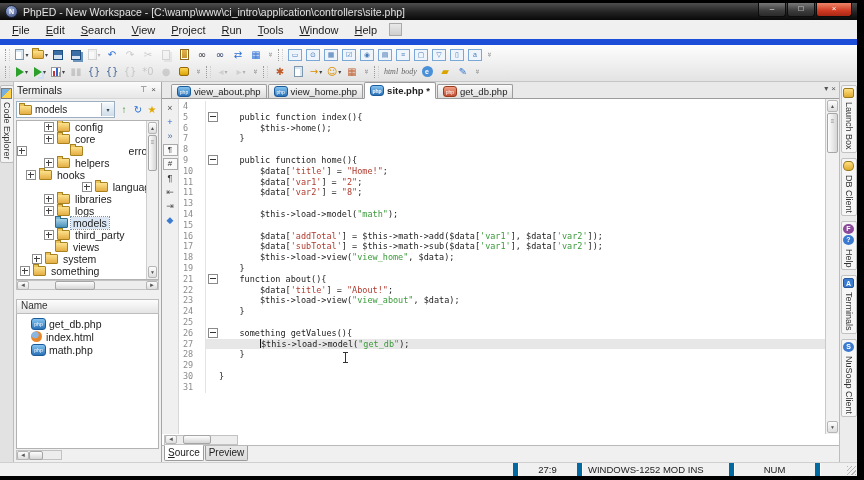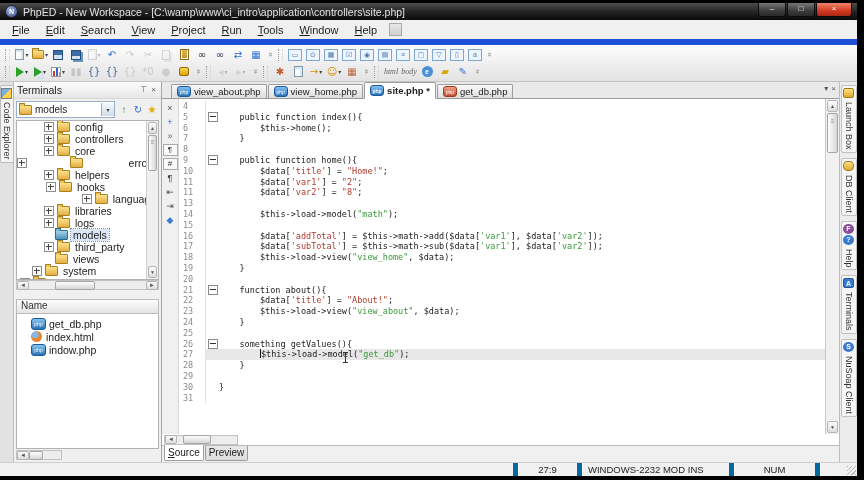--- a/index.html
+++ b/index.html
@@ -417,38 +417,33 @@
       <div id="tree">
         <div id="tree-rows">
             <div class="trow" style="padding-left: 27px;">
               <span class="ebox"></span>
               <span class="fold-ic"></span>
               <span class="tlbl">config</span>
             </div>
             <div class="trow" style="padding-left: 27px;">
               <span class="ebox"></span>
               <span class="fold-ic"></span>
-              <span class="tlbl">controllers</span>
+              <span class="tlbl">core</span>
+            </div>
+            <div class="trow" style=" justify-content: space-between;">
+              <span class="ebox"></span>
+              <span class="fold-ic"></span>
+              <span class="tlbl">errors</span>
             </div>
             <div class="trow" style="padding-left: 27px;">
               <span class="ebox"></span>
               <span class="fold-ic"></span>
-              <span class="tlbl">core</span>
-            </div>
-            <div class="trow" style=" justify-content: space-between;">
-              <span class="ebox"></span>
-              <span class="fold-ic"></span>
-              <span class="tlbl">errors</span>
-            </div>
-            <div class="trow" style="padding-left: 27px;">
-              <span class="ebox"></span>
-              <span class="fold-ic"></span>
               <span class="tlbl">helpers</span>
             </div>
-            <div class="trow" style="padding-left: 29px;">
+            <div class="trow" style="padding-left: 9px;">
               <span class="ebox"></span>
               <span class="fold-ic"></span>
               <span class="tlbl">hooks</span>
             </div>
             <div class="trow" style="padding-left: 30px; justify-content: flex-end;">
               <span class="ebox"></span>
               <span class="fold-ic"></span>
               <span class="tlbl">language</span>
             </div>
             <div class="trow" style="padding-left: 27px;">
@@ -506,21 +501,21 @@
           <div class="frow">
             <span class="php-ic">php</span>
             <span class="flbl">get_db.php</span>
           </div>
           <div class="frow">
             <span class="html-ic"></span>
             <span class="flbl">index.html</span>
           </div>
           <div class="frow">
             <span class="php-ic">php</span>
-            <span class="flbl">indow.php</span>
+            <span class="flbl">math.php</span>
           </div>
         </div>
       <div class="mini-hscroll" id="files-hs">
         <span class="harr">◄</span>
         <span class="hthumb"></span>
       </div>
     </div>
 
     <div id="editor-col">
       <div id="tabbar">
@@ -639,25 +634,20 @@
                 <span class="ln">18</span>
                 <span class="foldc"></span>
                 <pre class="ct"><span>        $this-&gt;load-&gt;view(</span><span class="sg">"view_home"</span><span>, $data);</span></pre>
               </div>
               <div class="cl">
                 <span class="ln">19</span>
                 <span class="foldc"></span>
                 <pre class="ct"><span>    }</span></pre>
               </div>
               <div class="cl">
-                <span class="ln">20</span>
-                <span class="foldc"></span>
-                <pre class="ct"></pre>
-              </div>
-              <div class="cl">
                 <span class="ln">21</span>
                 <span class="foldc">
                   <span class="fbox"></span>
                 </span>
                 <pre class="ct"><span>    function about(){</span></pre>
               </div>
               <div class="cl">
                 <span class="ln">22</span>
                 <span class="foldc"></span>
                 <pre class="ct"><span>        $data[</span><span class="sr">'title'</span><span>] = </span><span class="sr">"About!"</span><span>;</span></pre>
@@ -750,19 +740,19 @@
         <div class="rtab">
           <span class="dic circ" style="background: rgb(58, 122, 208);">S</span>
           <span class="vlbl">NuSoap Client</span>
         </div>
       </div>
   </div>
 
   <div id="statusbar">
       <div class="scell sc0"></div>
       <div class="scell sc1">27:9</div>
-      <div class="scell sc2">WINDOWS-2232 MOD INS</div>
+      <div class="scell sc2">WINDOWS-1252 MOD INS</div>
       <div class="scell sc3">NUM</div>
       <div class="scell sc4"></div>
     </div>
 </div>
 
 <div id="ibeam"></div>
 
 </body></html>

